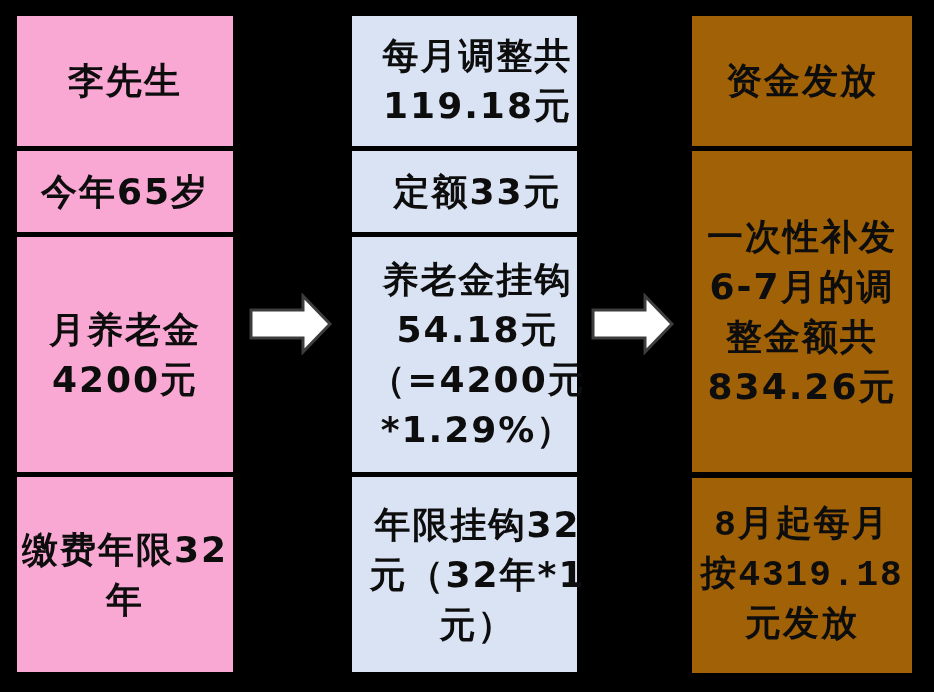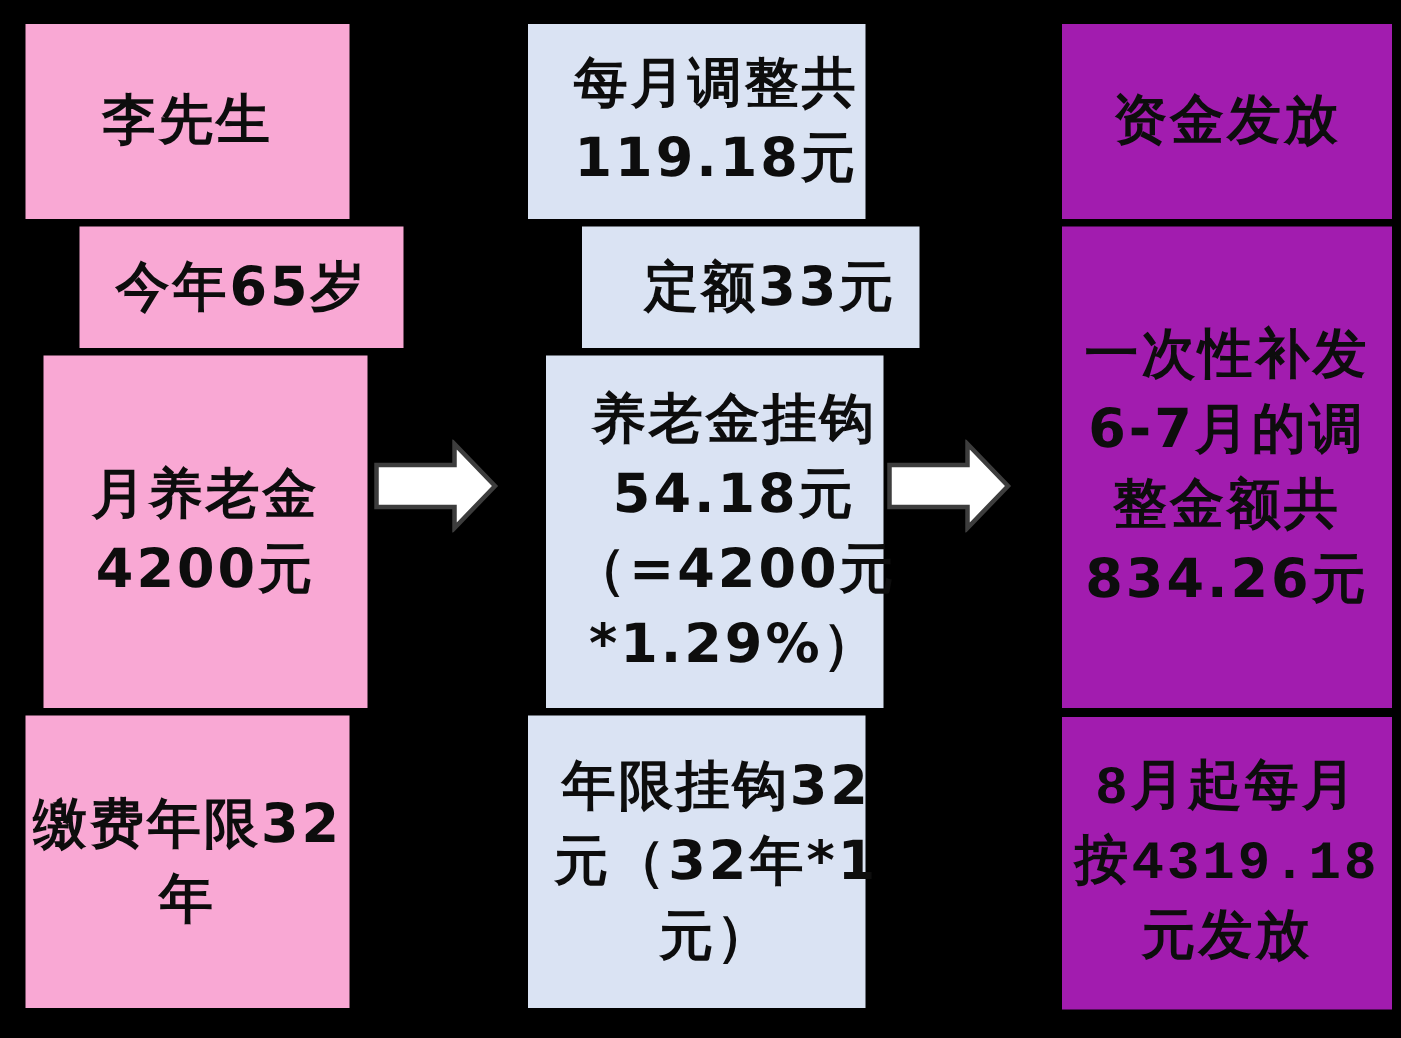--- a/index.html
+++ b/index.html
@@ -10,24 +10,24 @@
   .box{
     position:absolute;box-sizing:border-box;
     display:flex;align-items:center;justify-content:center;
     text-align:center;white-space:pre;
     font-weight:700;color:#0d0d0d;
     font-size:36px;line-height:50px;letter-spacing:2px;
     padding:0 2px;
   }
   .col1{left:17px;width:216px;background:#f9a8d4;}
   .col2{left:352px;width:225px;background:#dae3f3;padding-left:28px;}
-  .col3{left:708px;width:220px;background:#a21caf;}
+  .col3{left:692px;width:220px;background:#a16207;}
   .r1{top:16px;height:130px;}
-  .r2{top:151px;height:81px;margin-left:36px;}
-  .r3{top:237px;height:235px;margin-left:12px;}
+  .r2{top:151px;height:81px;}
+  .r3{top:237px;height:235px;}
   .r4{top:477px;height:195px;}
   .c3r2{top:151px;height:321px;}
   .c3r3{top:478px;height:195px;font-family:Liberation Mono, monospace;}
   .arrow{position:absolute;top:293px;width:84px;height:62px;}
   .arrow1{left:249px;}
   .arrow2{left:591px;}
   .arrow svg{display:block;width:100%;height:100%;}
 </style>
 </head>
 <body>

